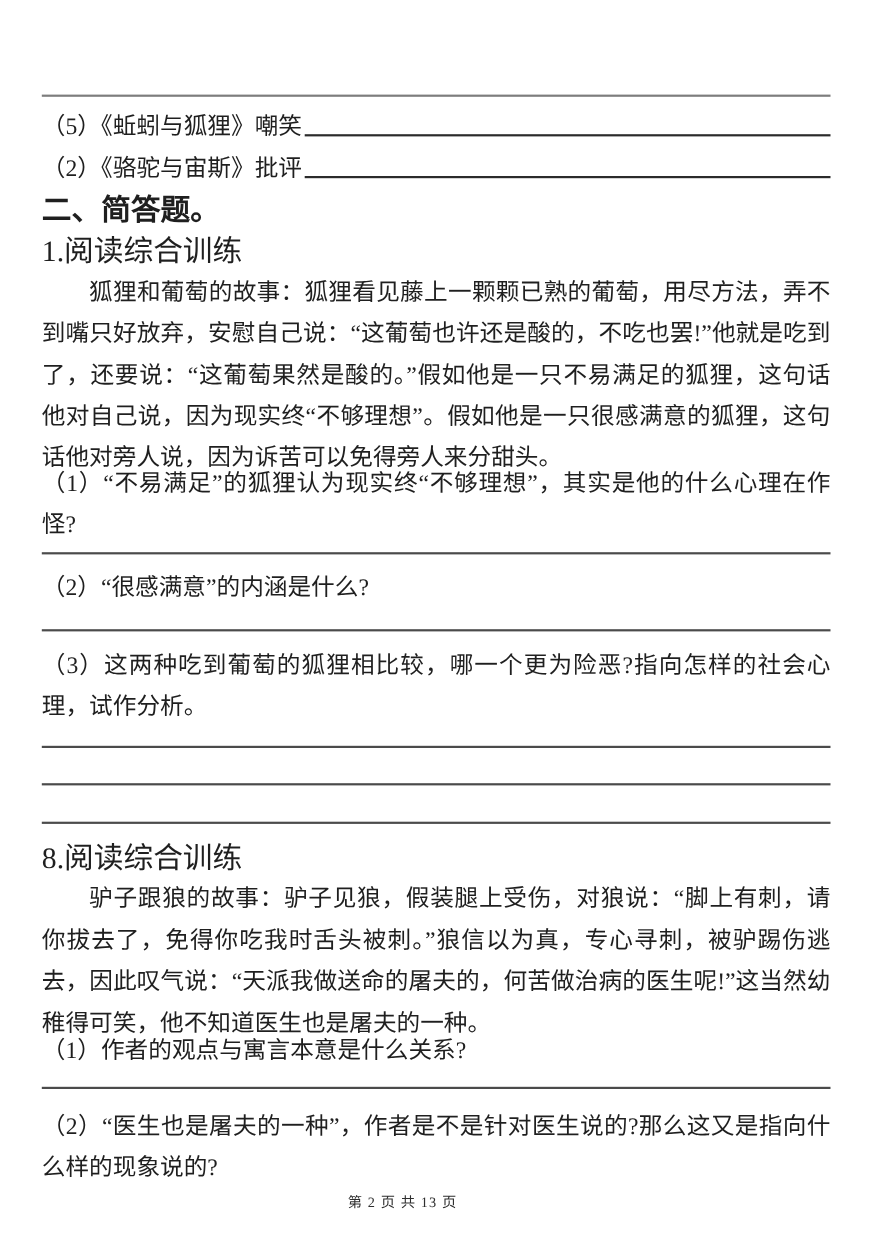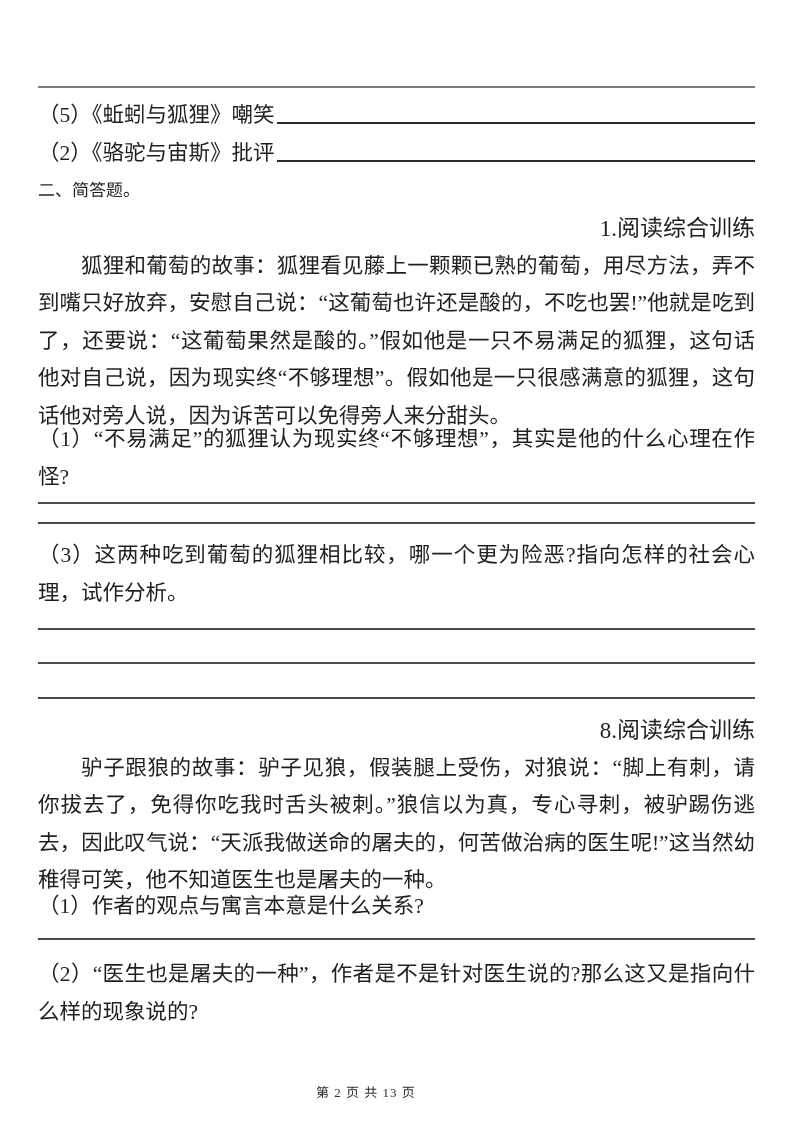--- a/index.html
+++ b/index.html
@@ -30,28 +30,27 @@
     flex: 1;
     position: relative;
   }
   .blank::after {
     content: "";
     position: absolute;
     left: 2px; right: 0; bottom: 10px;
     border-bottom: 2px solid #2b2b2b;
   }
   .heading {
-    font-size: 17px;
+    font-size: 27px;
     line-height: 38px;
-    font-weight: normal;
+    font-weight: bold;
   }
   .ex-title {
-    font-size: 23px;
+    font-size: 27px;
     line-height: 37.5px;
-    text-align: right;
   }
   .passage {
     font-size: 21.5px;
     line-height: 37.5px;
     text-align: justify;
     text-indent: 2em;
   }
   .question {
     font-size: 21.5px;
     line-height: 37.5px;
@@ -98,20 +97,21 @@
   </div>
 
   <h2 class="heading">二、简答题。</h2>
 
   <div class="ex-title">1.阅读综合训练</div>
   <p class="passage">狐狸和葡萄的故事：狐狸看见藤上一颗颗已熟的葡萄，用尽方法，弄不到嘴只好放弃，安慰自己说：“这葡萄也许还是酸的，不吃也罢!”他就是吃到了，还要说：“这葡萄果然是酸的。”假如他是一只不易满足的狐狸，这句话他对自己说，因为现实终“不够理想”。假如他是一只很感满意的狐狸，这句话他对旁人说，因为诉苦可以免得旁人来分甜头。</p>
 
   <p class="question mt-n14">（1）“不易满足”的狐狸认为现实终“不够理想”，其实是他的什么心理在作怪?</p>
   <div class="aline mt6"></div>
 
+  <p class="question mt12">（2）“很感满意”的内涵是什么?</p>
   <div class="aline mt18"></div>
 
   <p class="question mt13">（3）这两种吃到葡萄的狐狸相比较，哪一个更为险恶?指向怎样的社会心理，试作分析。</p>
   <div class="aline mt16"></div>
   <div class="aline mt32"></div>
   <div class="aline mt33"></div>
 
   <div class="ex-title mt13">8.阅读综合训练</div>
   <p class="passage">驴子跟狼的故事：驴子见狼，假装腿上受伤，对狼说：“脚上有刺，请你拔去了，免得你吃我时舌头被刺。”狼信以为真，专心寻刺，被驴踢伤逃去，因此叹气说：“天派我做送命的屠夫的，何苦做治病的医生呢!”这当然幼稚得可笑，他不知道医生也是屠夫的一种。</p>
 

